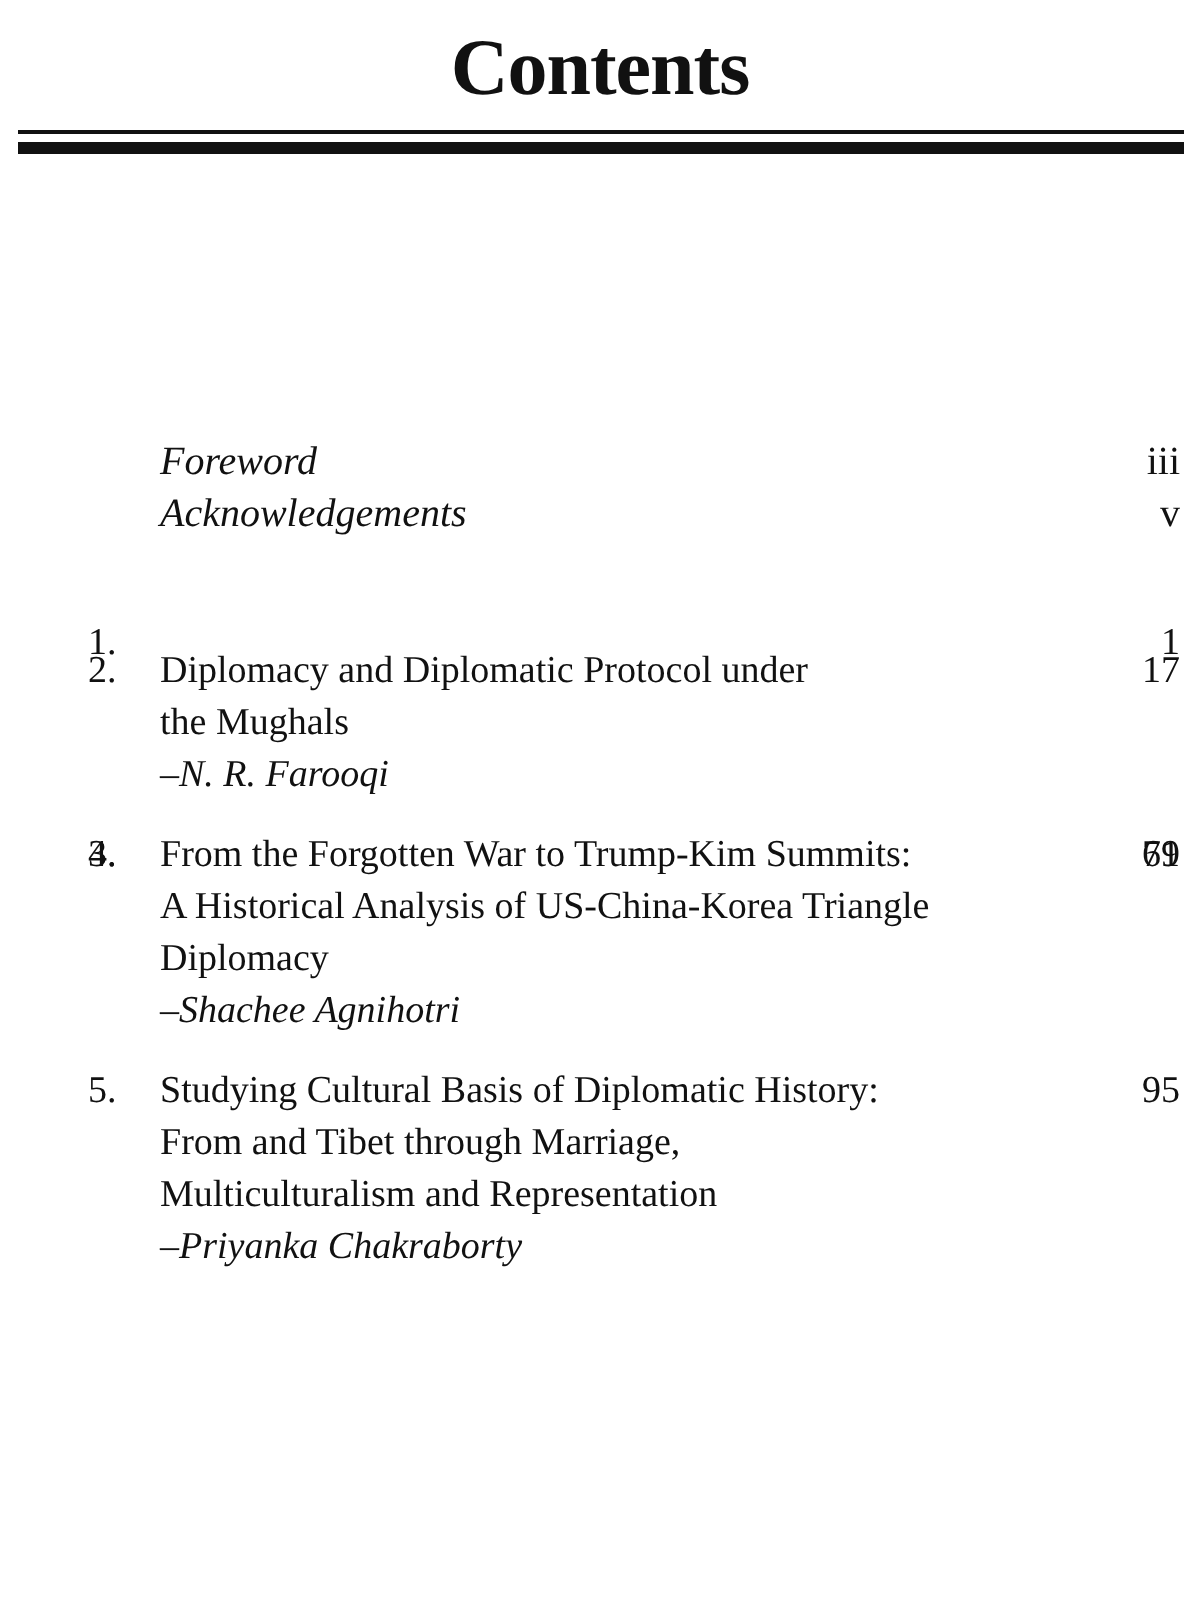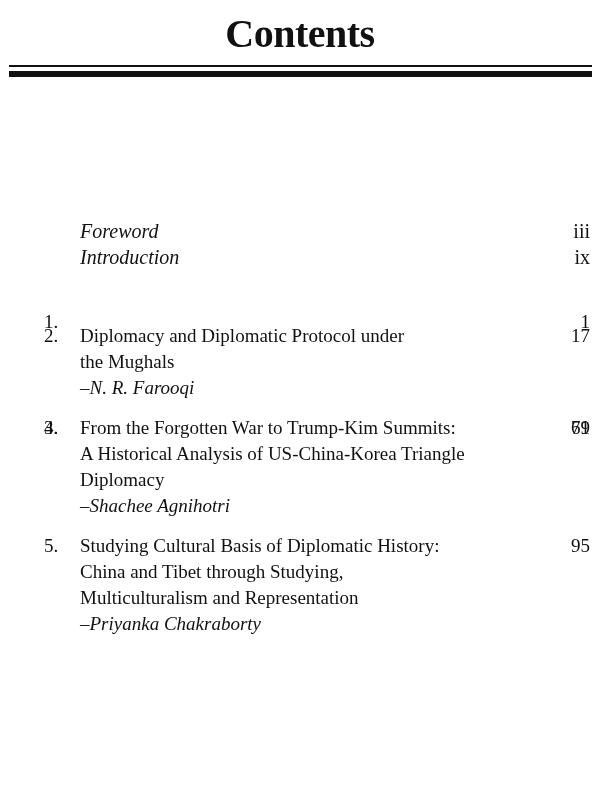--- a/index.html
+++ b/index.html
@@ -24,22 +24,22 @@
 <div class="title">Contents</div>
 <div class="rule-thin"></div>
 <div class="rule-thick"></div>
 
 <div class="fm" style="top:219px;">
   <div class="fm-row">
     <span class="lbl">Foreword</span>
     <span>iii</span>
   </div>
   <div class="fm-row">
-    <span class="lbl">Introduction</span>
-    <span>ix</span>
+    <span class="lbl">Acknowledgements</span>
+    <span>v</span>
   </div>
 </div>
 
 <div class="chapters">
   <div class="ch">
     <span class="ch-num">1.</span>
     <span class="ch-page">1</span>
   </div>
   <div class="ch">
     <span class="ch-num">2.</span>
@@ -62,18 +62,18 @@
       <div class="ch-line">A Historical Analysis of US-China-Korea Triangle</div>
       <div class="ch-line">Diplomacy</div>
       <div class="ch-author">–Shachee Agnihotri</div>
     </div>
   </div>
   <div class="ch">
     <span class="ch-num">5.</span>
     <span class="ch-page">95</span>
     <div class="ch-body">
       <div class="ch-line">Studying Cultural Basis of Diplomatic History:</div>
-      <div class="ch-line">China and Tibet through Studying,</div>
+      <div class="ch-line">From and Tibet through Marriage,</div>
       <div class="ch-line">Multiculturalism and Representation</div>
       <div class="ch-author">–Priyanka Chakraborty</div>
     </div>
   </div>
 </div>
 
 </body></html>

